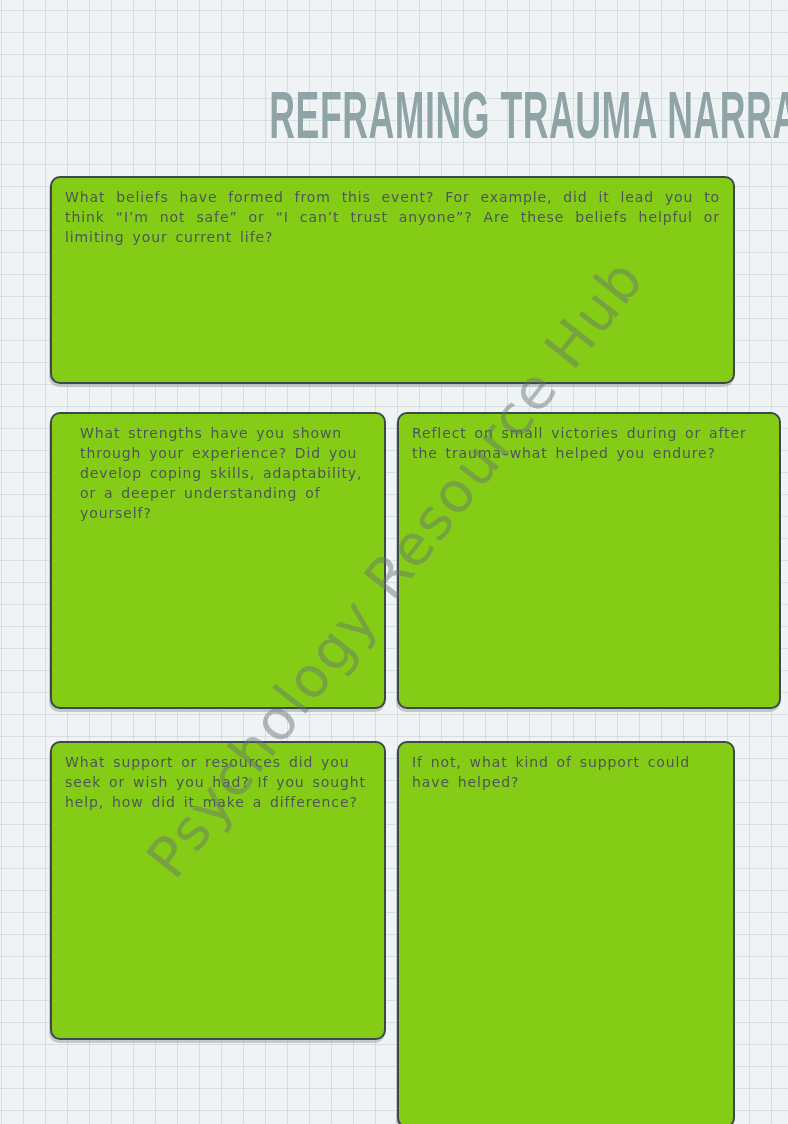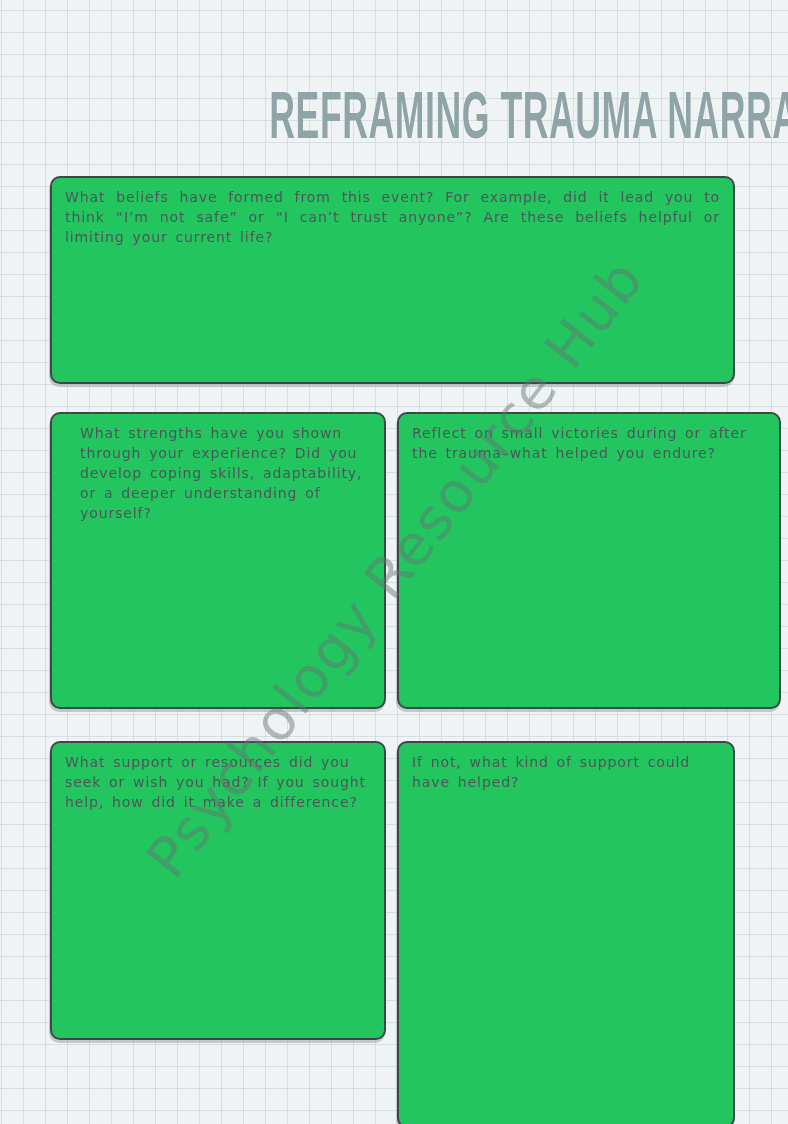--- a/index.html
+++ b/index.html
@@ -35,21 +35,21 @@
   .page-title .condense {
     display: inline-block;
     transform: scaleX(0.54);
     transform-origin: center;
     text-shadow: 0 0 1px rgba(255,255,255,0.9), 0 0 3px rgba(255,255,255,0.6);
   }
 
   .prompt-box {
     position: absolute;
     box-sizing: border-box;
-    background: #22c55e;
+    background: #84cc16;
     border: 2.5px solid #3c484b;
     border-radius: 10px;
     box-shadow: -1px 3px 0 rgba(148,158,160,0.5);
     padding: 9px 13px 10px 13px;
   }
   .prompt-text {
     margin: 0;
     font-size: 14px;
     line-height: 20px;
     letter-spacing: 0.9px;

